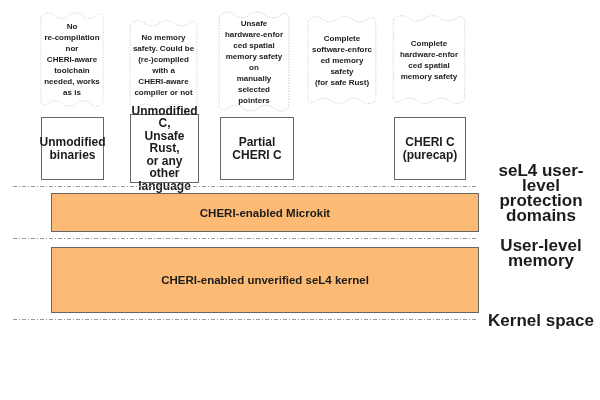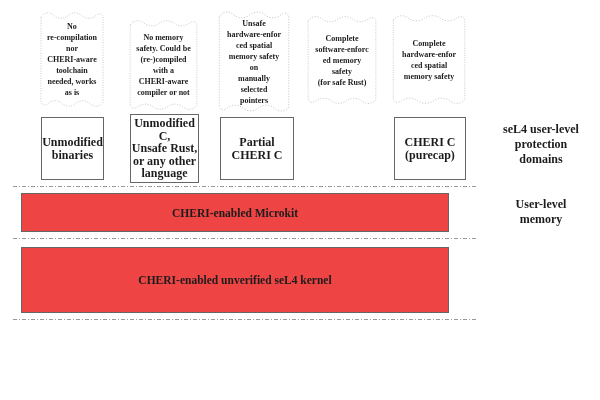--- a/index.html
+++ b/index.html
@@ -1,48 +1,48 @@
 <!DOCTYPE html>
 <html style="--background: #ffffff; --text: #1c1c1c; --box-border: #666666; --note-border: #aaaaaa; --separator: #999999;"><head>
 <meta charset="utf-8">
 <style>
   html,body{margin:0;padding:0;background:#fff;}
   .canvas{
     position:relative;width:600px;height:336px;overflow:hidden;
     background:var(--background,#ffffff);
-    font-family:Liberation Serif, serif;
+    font-family:Liberation Sans, sans-serif;
     font-weight:bold;color:var(--text,#1c1c1c);
   }
   .cloud{position:absolute;}
   .cloud svg{position:absolute;left:0;top:0;width:100%;height:100%;overflow:visible;}
   .cloud path{fill:#ffffff;stroke:var(--note-border,#aaaaaa);stroke-width:0.9;stroke-dasharray:1.6 2.2;}
   .cloud-text{
     position:absolute;left:0;right:0;top:10px;bottom:10px;
     display:flex;align-items:center;justify-content:center;
     text-align:center;font-size:8px;line-height:11px;white-space:pre-line;
   }
   .dbox{
     position:absolute;border:1px solid var(--box-border,#666666);background:#fff;
     display:flex;align-items:center;justify-content:center;
     text-align:center;font-size:12px;line-height:12.5px;white-space:pre-line;
   }
   .layer{
-    position:absolute;left:21px;width:426px;border:1px solid var(--box-border,#666666);
-    background:#ef4444;display:flex;align-items:center;justify-content:center;
+    position:absolute;left:51px;width:426px;border:1px solid var(--box-border,#666666);
+    background:#fdba74;display:flex;align-items:center;justify-content:center;
     font-size:11.5px;
   }
   .sep{
     position:absolute;left:13px;width:465px;height:1px;
     background:repeating-linear-gradient(90deg,
       var(--separator,#999999) 0 4px,transparent 4px 6px,
       var(--separator,#999999) 6px 7px,transparent 7px 9px);
   }
   .side-label{
     position:absolute;left:488px;width:106px;text-align:center;
-    font-size:12px;line-height:15px;white-space:pre-line;
+    font-size:17px;line-height:15px;white-space:pre-line;margin-top:41px;
   }
 </style>
 </head>
 <body>
 
 <div class="canvas">
 
   <div class="cloud" style="left:39px;top:10px;width:66px;height:99px">
     <svg viewBox="0 0 100 150" preserveAspectRatio="none">
       <path d="M 3,11 C 9,2 17,3 23,8.5 C 29,14 38,14 44,8.5 C 50,3 59,3 65,8.5 C 71,14 80,14 86,8.5 C 91,4.5 95,5 97,10 L 97,140 C 91,148 83,147 77,141.5 C 71,136 62,136 56,141.5 C 50,147 41,147 35,141.5 C 29,136 20,136 14,141.5 C 9,145.5 5,145 3,139 Z"></path>
@@ -120,14 +120,15 @@
   <div class="sep" style="top:319px"></div>
 
   <div class="layer" style="top:193px;height:37px">CHERI-enabled Microkit</div>
   <div class="layer" style="top:247px;height:64px">CHERI-enabled unverified seL4 kernel</div>
 
   <div class="side-label" style="top:122px">seL4 user-level
 protection
 domains</div>
   <div class="side-label" style="top:197px">User-level
 memory</div>
+  <div class="side-label" style="top:272px">Kernel space</div>
 
 </div>
 
 </body></html>

